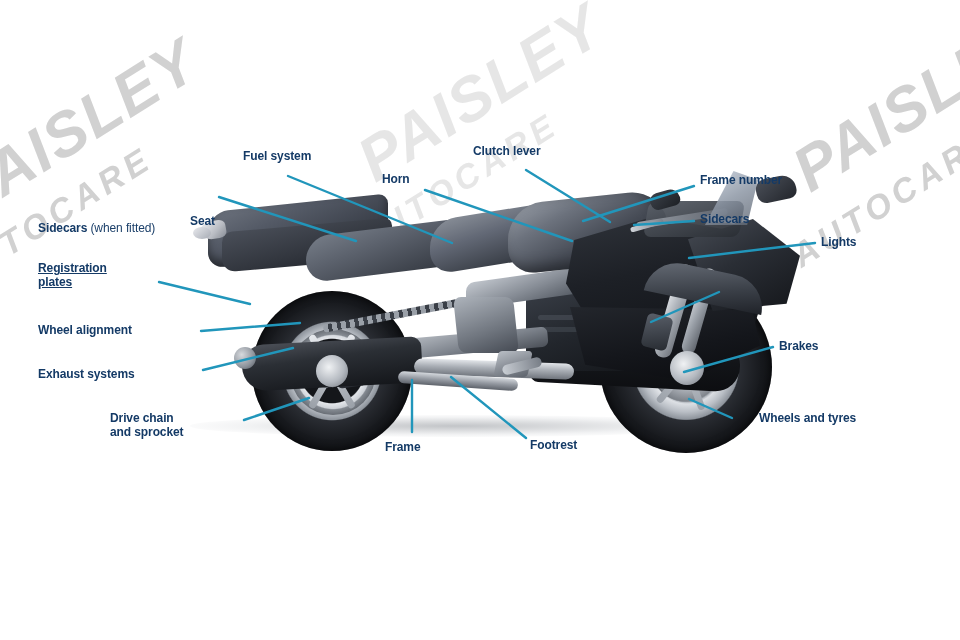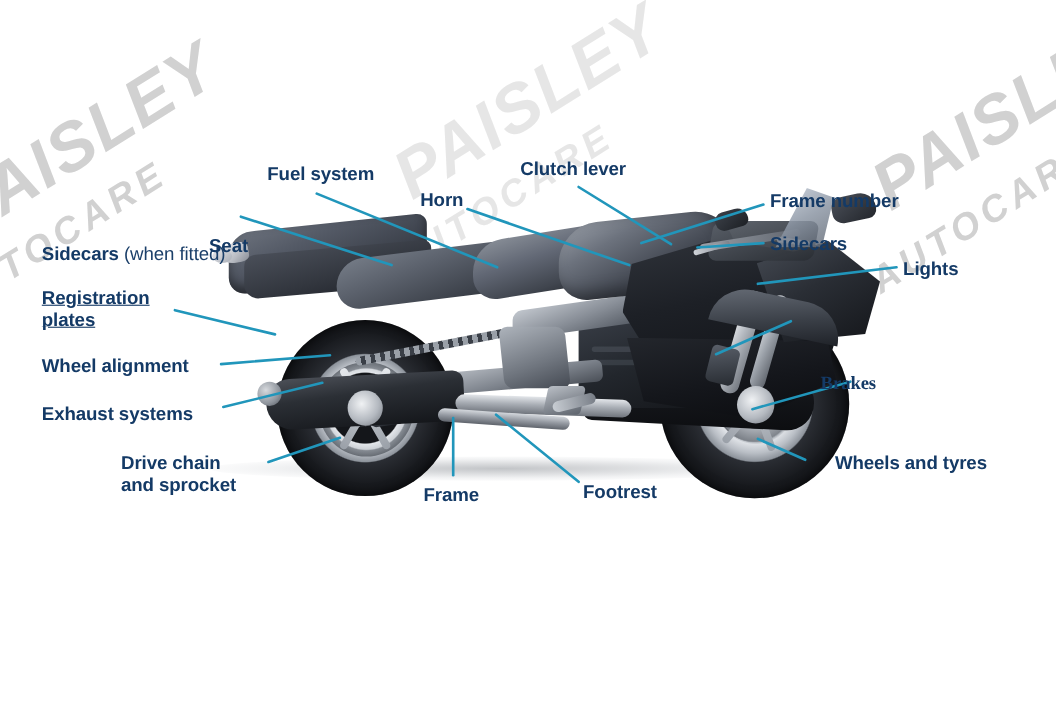--- a/index.html
+++ b/index.html
@@ -144,21 +144,21 @@
   
   .footrest{left:372px;top:196px;width:40px;height:10px;border-radius:5px;
     background:linear-gradient(90deg,#c8cdd3,#777d86);transform:rotate(-14deg);}
   .footrest-br{left:366px;top:186px;width:34px;height:26px;border-radius:4px;
     background:linear-gradient(160deg,#b9bec5,#5d636c);transform:skewX(-12deg);}
 
   
   #leaders{position:absolute;left:0;top:0;width:960px;height:640px;z-index:3;pointer-events:none;}
 
   
-  .lbl{position:absolute;z-index:4;color:#143a66;font-weight:bold;font-size:17px;
+  .lbl{position:absolute;z-index:4;color:#143a66;font-weight:bold;font-size:12px;
        line-height:1.2;white-space:pre-line;letter-spacing:-.1px;}
   .lbl .soft{font-weight:normal;color:#1b3f69;}
 </style>
 </head>
 <body>
 
 <div id="stage">
 
   <div class="wm-layer">
     <div class="wm big" style="left:-60px;top:170px;transform:rotate(-32deg);">PAISLEY</div>
@@ -280,17 +280,17 @@
 
   <div class="lbl" style="left:473px;top:144px;"><span>Clutch lever</span></div>
 
   <div class="lbl" style="left:700px;top:173px;"><span>Frame number</span></div>
 
   <div class="lbl" style="left:700px;top:212px;"><span>Sidecars</span></div>
 
   <div class="lbl" style="left:821px;top:235px;"><span>Lights</span></div>
 
 
-  <div class="lbl" style="left:746px;top:339px;font-family:Liberation Serif, serif;"><span>Brakes</span></div>
+  <div class="lbl" style="left:779px;top:339px;"><span>Brakes</span></div>
 
   <div class="lbl" style="left:759px;top:411px;"><span>Wheels and tyres</span></div>
 
 </div>
 
 </body></html>

